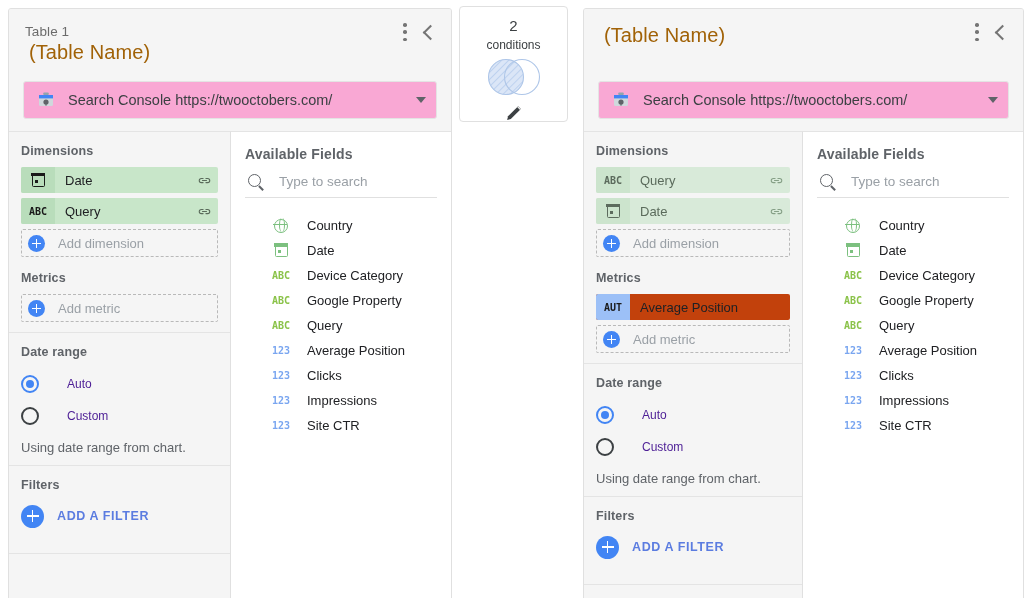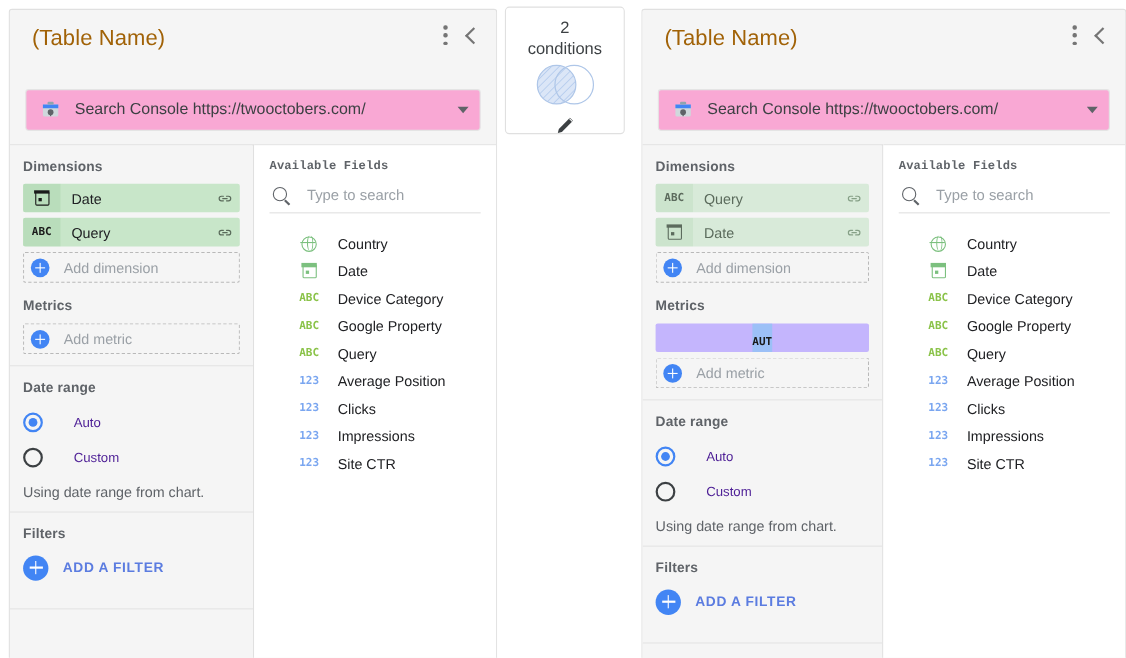--- a/index.html
+++ b/index.html
@@ -140,21 +140,21 @@
   .chip {
     display: flex; align-items: center;
     height: 26px;
     margin-bottom: 5px;
     border-radius: 2px;
     cursor: pointer;
     overflow: hidden;
   }
   .chip-dim  { background: #c8e6c9; }
   .chip-dim.muted { background: #d8ead9; }
-  .chip-met  { background: #c4b5fd; flex-direction: column; }
+  .chip-met  { background: #c2410c; }
   .chip-badge {
     flex: 0 0 34px;
     height: 26px;
     display: flex; align-items: center; justify-content: center;
     font-size: 10px; font-weight: bold;
     font-family: "DejaVu Sans Mono", monospace;
     color: #1a1a1a;
   }
   .chip-dim  .chip-badge { background: #b9ddbb; }
   .chip-dim.muted .chip-badge { background: #cce4cd; color:#5c6b5d; }
@@ -242,22 +242,22 @@
   .plus-circle.lg { width: 23px; height: 23px; flex: 0 0 23px; }
   .plus-circle.lg::before { left: 5.5px; top: 10.7px; width: 12px; height: 1.8px; }
   .plus-circle.lg::after  { top: 5.5px; left: 10.6px; height: 12px; width: 1.8px; }
   .filter-label {
     font-size: 12.5px; font-weight: bold; color: #5b7ce0;
     letter-spacing: .6px; padding-left: 13px;
   }
 
   
   .af-title {
-    font-size: 11px; font-weight: bold; color: #5f6368;
-    letter-spacing: .15px; margin-bottom: 4px; font-family: Liberation Mono, monospace;
+    font-size: 14px; font-weight: bold; color: #5f6368;
+    letter-spacing: .15px; margin-bottom: 4px;
   }
   .af-search {
     display: flex; align-items: center;
     height: 32px;
     border-bottom: 1px solid #e0e0e0;
     margin-bottom: 15px;
   }
   .af-search-ico {
     width: 18px; height: 18px; flex: 0 0 18px; margin-left: 2px;
     position: relative;
@@ -322,39 +322,40 @@
     background: #ffffff;
     border: 1px solid #e0e0e0;
     border-radius: 4px;
     display: flex; flex-direction: column;
     align-items: center;
     padding-top: 10px;
     cursor: pointer;
     z-index: 5;
   }
   .join-count { font-size: 15px; color: #3c4043; line-height: 18px; }
-  .join-word  { font-size: 15px; color: #3c4043; line-height: 20px; }
+  .join-word  { font-size: 12px; color: #3c4043; line-height: 20px; }
   .join-venn { margin-top: 2px; }
   .join-pencil { margin-top: 1px; }
 
   
   .seam {
     position: absolute; top: 0; width: 8px; height: 598px;
     background: #ffffff; z-index: 4;
   }
   #seam-a { left: 452px; }
   #seam-b { left: 575px; }
 </style>
 </head>
 <body>
 
 <div class="stage">
 
   <div class="table-card" id="card-left">
     <div class="card-header">
+      <div class="card-title-line1">Table 1</div>
       <div class="card-title-line2">(Table Name)</div>
 
       <div class="header-actions">
         <div class="kebab">
             <i></i>
             <i></i>
             <i></i>
           </div>
         <div class="chev"></div>
       </div>

